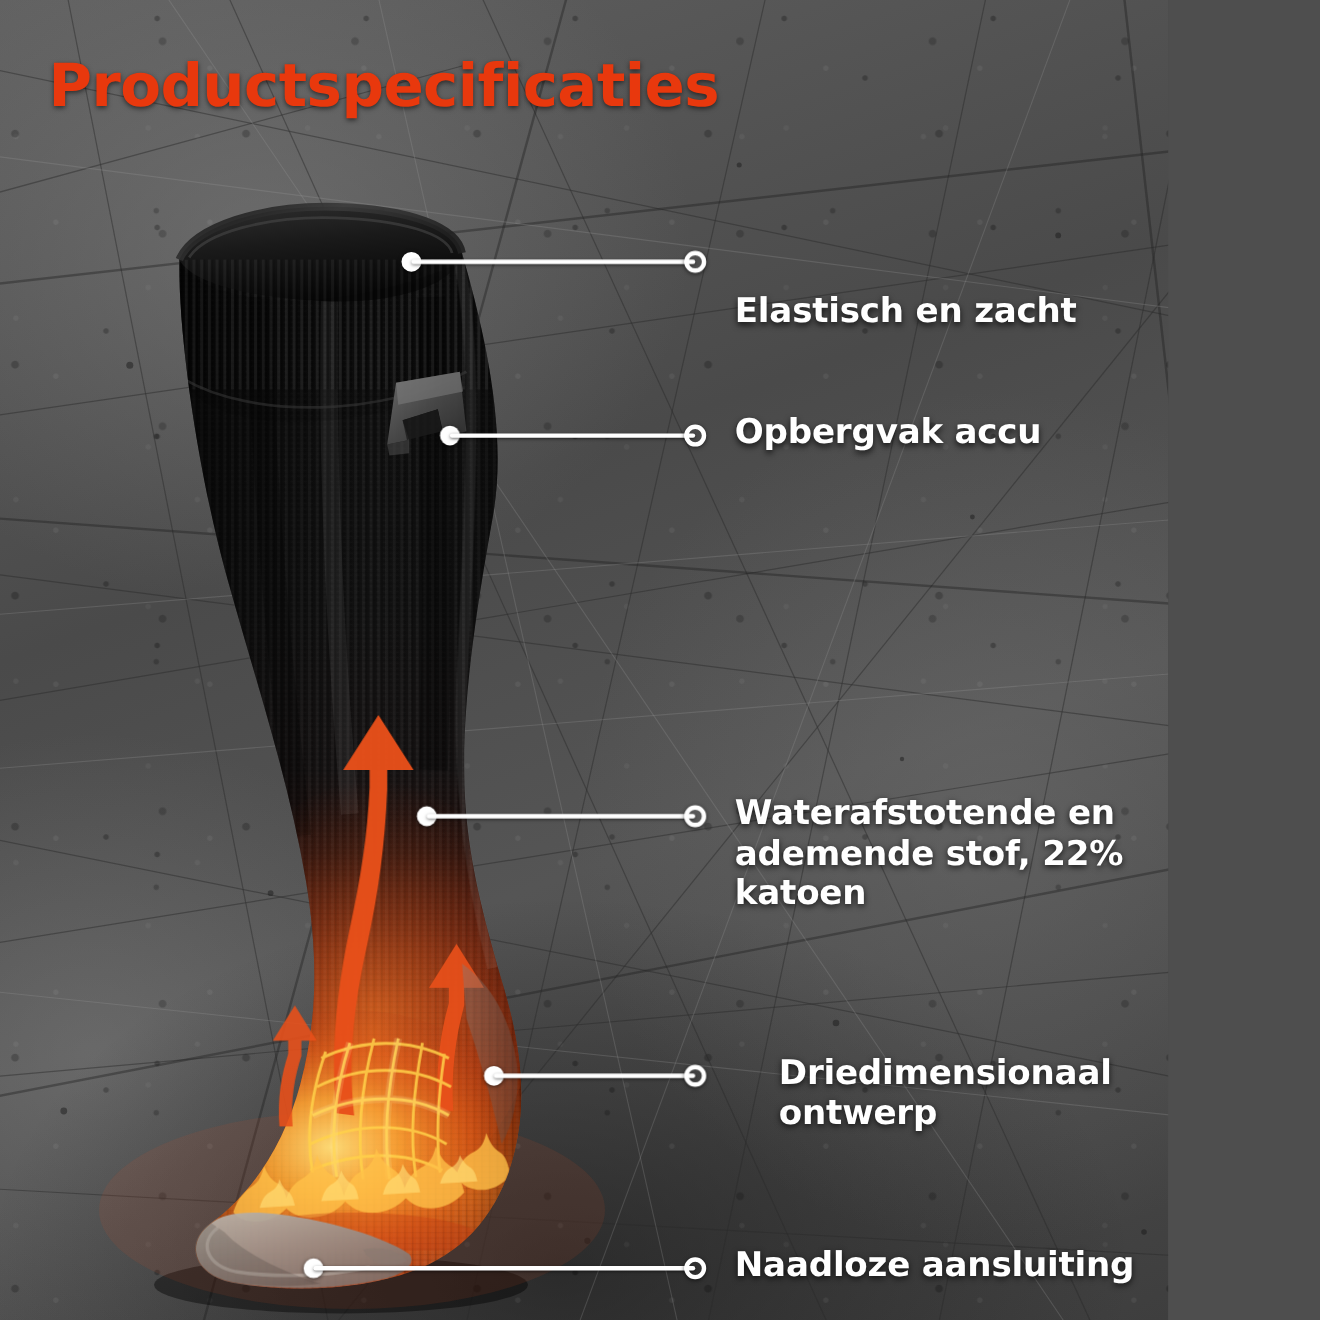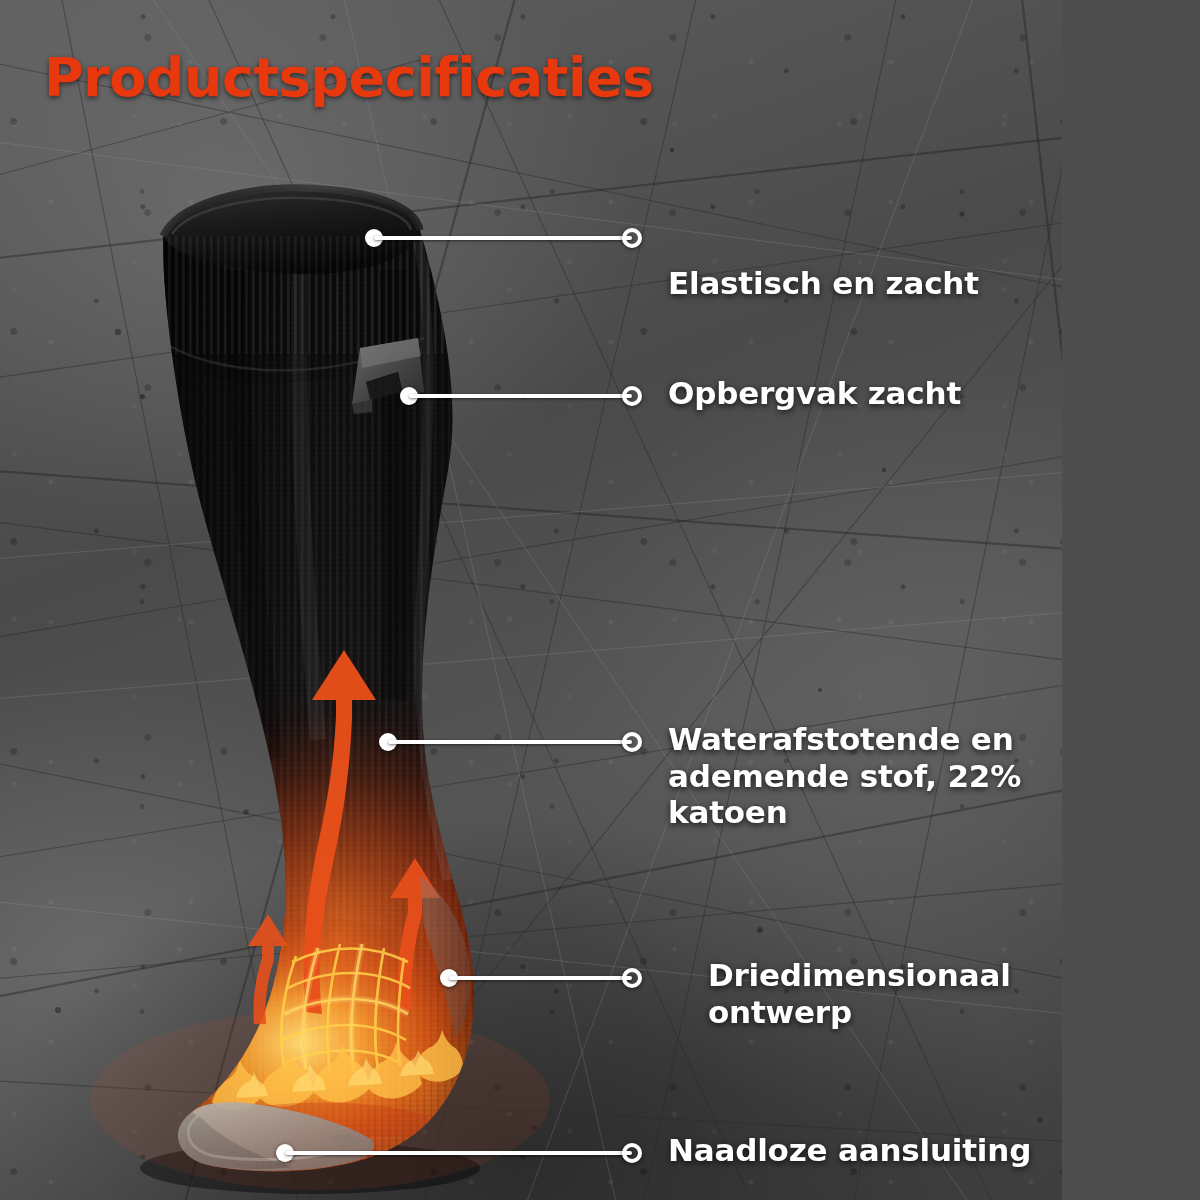--- a/index.html
+++ b/index.html
@@ -382,21 +382,21 @@
     <div class="dot-fill" style="left:365px;top:229px;"></div>
     <div class="leader" style="left:374px;top:236px;width:258px;"></div>
     <div class="dot-ring" style="left:622px;top:228px;"></div>
     <div class="label" style="left:668px;top:217px;margin-top:48px;">Elastisch en zacht</div>
   </div>
 
   <div>
     <div class="dot-fill" style="left:400px;top:387px;"></div>
     <div class="leader" style="left:409px;top:394px;width:223px;"></div>
     <div class="dot-ring" style="left:622px;top:386px;"></div>
-    <div class="label" style="left:668px;top:375px;">Opbergvak zacht</div>
+    <div class="label" style="left:668px;top:375px;">Opbergvak accu</div>
   </div>
 
   <div>
     <div class="dot-fill" style="left:379px;top:733px;"></div>
     <div class="leader" style="left:388px;top:740px;width:244px;"></div>
     <div class="dot-ring" style="left:622px;top:732px;"></div>
     <div class="label" style="left:668px;top:721px;">Waterafstotende en
 ademende stof, 22%
 katoen</div>
   </div>

